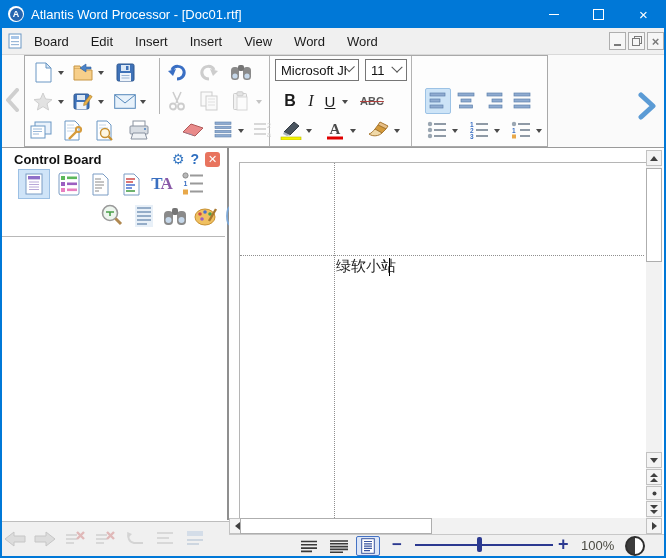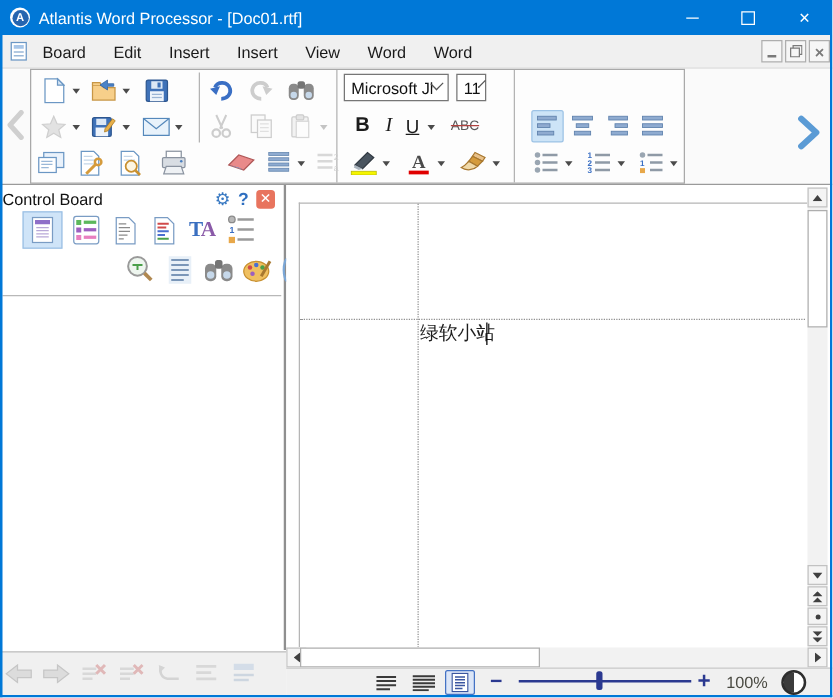--- a/index.html
+++ b/index.html
@@ -34,29 +34,29 @@
   .r{position:absolute;height:28px;display:flex;align-items:center;}
   .ic{width:24px;height:26px;display:flex;align-items:center;justify-content:center;}
   .dd{width:0;height:0;border-left:3px solid transparent;border-right:3px solid transparent;border-top:4px solid #4a4a4a;margin:2px 3px 0 3px;}
   .dd.dis{border-top-color:#c4c4c4;}
   .gap4{width:4px;}.gap6{width:6px;}.gap8{width:8px;}.gap10{width:10px;}
   .combo{position:absolute;height:22px;background:#fff;border:1px solid #767676;display:flex;align-items:center;box-sizing:border-box;padding:0 5px;font-size:13px;color:#111;}
   .combo .chev{margin-left:auto;width:7px;height:7px;border-right:1.4px solid #555;border-bottom:1.4px solid #555;transform:rotate(45deg) translate(-2px,-2px);}
   .fmt-b{font-weight:bold;font-size:16px;color:#1c1c1c;width:22px;text-align:center;}
   .fmt-i{font-style:italic;font-family:"Liberation Serif",serif;font-size:16px;color:#1c1c1c;width:20px;text-align:center;}
   .fmt-u{text-decoration:underline;font-size:15px;color:#1c1c1c;width:18px;text-align:center;}
-  .fmt-abc{font-size:11px;color:#5a5a5a;text-decoration:line-through;text-decoration-color:#b0413e;width:30px;text-align:center;font-weight:normal;}
+  .fmt-abc{font-size:11px;color:#5a5a5a;text-decoration:line-through;text-decoration-color:#b0413e;width:30px;text-align:center;font-weight:bold;}
   .align-btn{width:26px;height:26px;display:flex;align-items:center;justify-content:center;margin-right:2px;border-radius:2px;}
   .align-btn.sel{background:#cde4f7;border:1px solid #9cc2e5;box-sizing:border-box;}
   .hline{position:absolute;height:1px;background:#9a9a9a;}
 
   
   .cboard{left:2px;top:148px;width:227px;height:372px;background:#fff;border-right:2px solid #8f8f8f;box-sizing:border-box;}
   .cb-head{position:absolute;left:0;top:2px;width:100%;height:18px;display:flex;align-items:center;}
-  .cb-title{font-size:13px;font-weight:normal;color:#111;margin-left:0;}
+  .cb-title{font-size:13px;font-weight:bold;color:#111;margin-left:12px;}
   .cb-gear{margin-left:auto;color:#3778c2;font-size:14px;line-height:1;}
   .cb-help{color:#2f6fc0;font-size:14px;font-weight:bold;margin:0 6px;}
   .cb-close{width:15px;height:15px;background:#e8745e;border-radius:3px;color:#fff;font-size:11px;font-weight:bold;display:flex;align-items:center;justify-content:center;margin-right:7px;line-height:1;}
   .cb-row{position:absolute;display:flex;align-items:center;}
   .cb-ic{width:26px;height:28px;display:flex;align-items:center;justify-content:center;margin-right:5px;}
   .cb-sel{width:32px;height:30px;background:#cfe4f8;border:1px solid #9cc0e4;box-sizing:border-box;display:flex;align-items:center;justify-content:center;margin-right:6px;}
   .cb-ta{font-family:"Liberation Serif",serif;font-weight:bold;font-size:17px;}
   .cb-ta .t{color:#3a6fc0;}.cb-ta .a{color:#8a5aa8;margin-left:-2px;}
   .cb-sep{position:absolute;left:0;top:88px;width:223px;height:1px;background:#b8b8b8;}
   .cb-empty{position:absolute;left:8px;top:100px;font-size:12.5px;color:#7a7a7a;}
@@ -215,21 +215,21 @@
             <rect x="8" y="2" width="6" height="6" rx="2" fill="#757575"></rect>
             <circle cx="5" cy="13" r="2.6" fill="#c6d8ea"></circle>
             <circle cx="17" cy="13" r="2.6" fill="#c6d8ea"></circle>
           </svg>
         </div>
       </div>
       <div class="combo" style="left:250px;top:3px;width:84px">
         <span style="overflow:hidden;white-space:nowrap;">Microsoft Jh</span>
         <span class="chev"></span>
       </div>
-      <div class="combo" style="left:340px;top:3px;width:24px">
+      <div class="combo" style="left:340px;top:3px;width:42px">
         <span>11</span>
         <span class="chev"></span>
       </div>
 
       <div class="r" style="left:6px;top:31px">
         <div class="ic">
           <svg width="20" height="19" viewBox="0 0 20 19">
             <path d="M10 1 L12.6 7 L19 7.6 L14 11.8 L15.6 18 L10 14.6 L4.4 18 L6 11.8 L1 7.6 L7.4 7 Z" fill="#e2e2e2" stroke="#cfcfcf"></path>
           </svg>
         </div>

